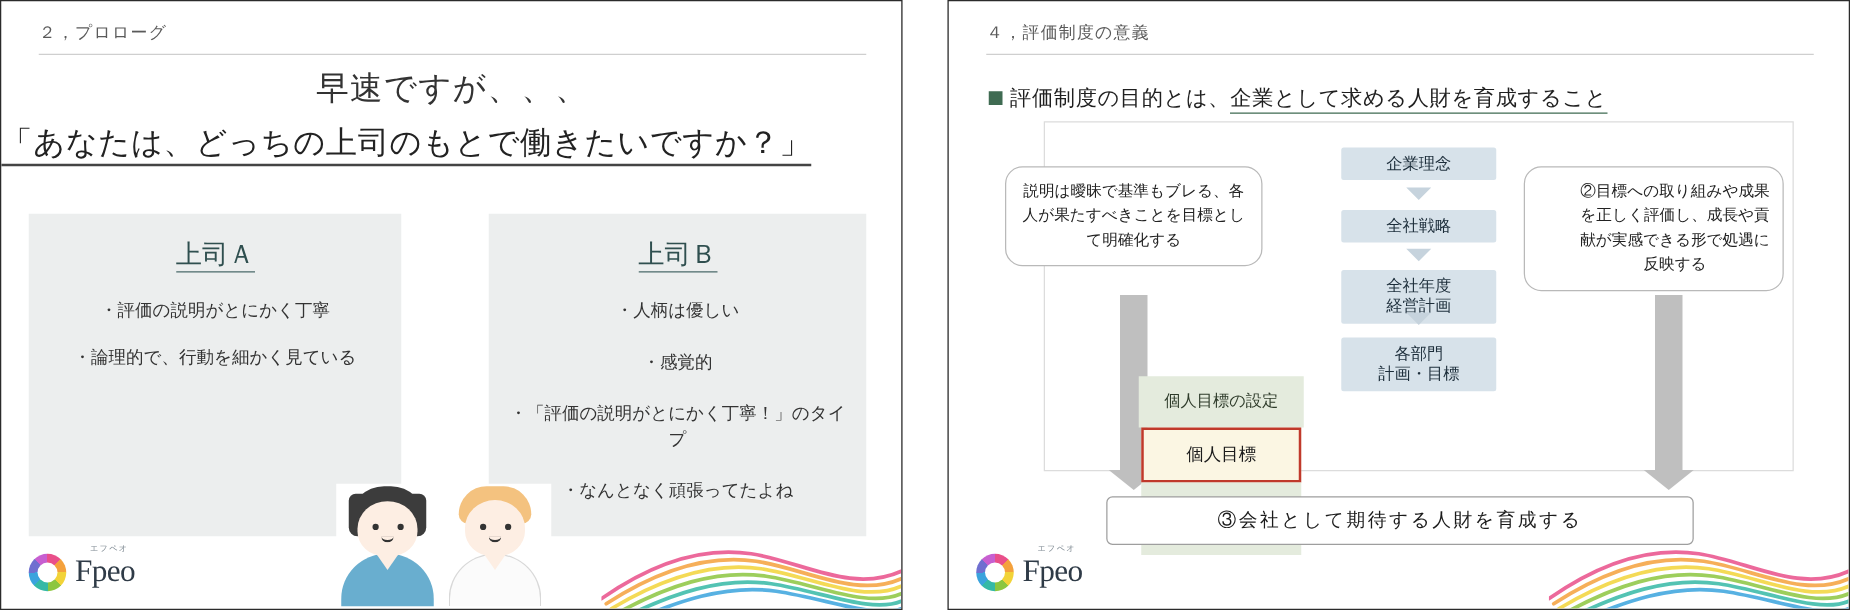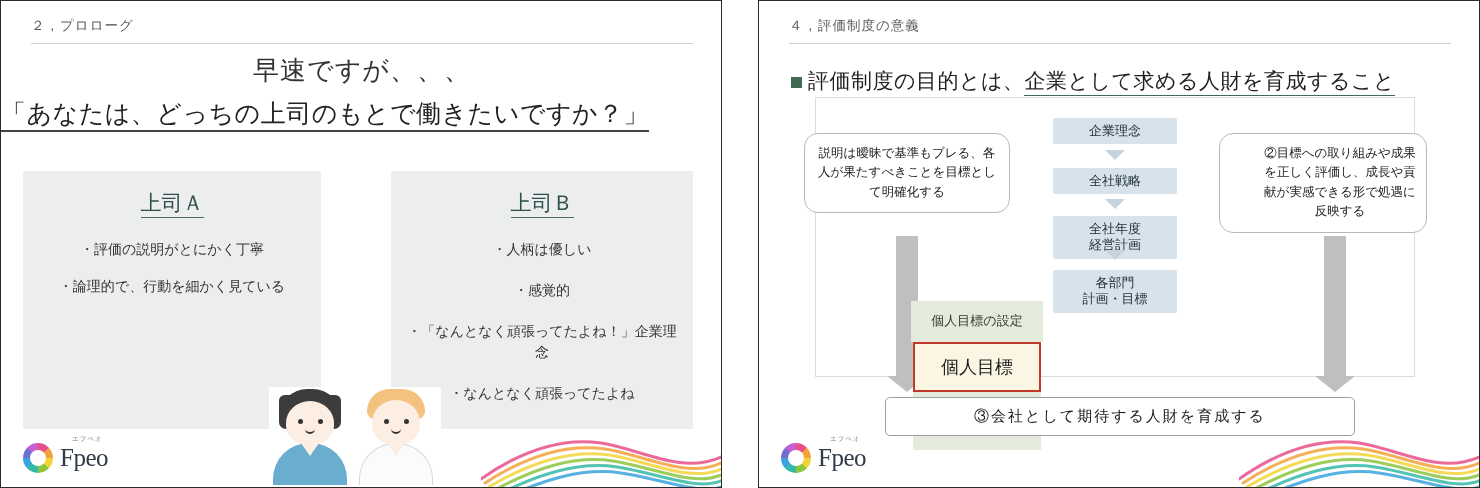--- a/index.html
+++ b/index.html
@@ -188,36 +188,36 @@
     border-left: 9px solid transparent;
     border-right: 9px solid transparent;
     border-top: 13px solid #fdeee3;
     left: 50%; margin-left: -9px; top: 50px;
   }
 
   
   .s2-heading {
     position: absolute;
     left: 32px; top: 66px;
-    font-size: 21px;
+    font-size: 17px;
     color: #1f1f1f;
     font-family: "Liberation Serif", serif;
     letter-spacing: 0.5px;
   }
   .s2-heading .sq {
     display: inline-block;
     width: 11px; height: 11px;
     background: #3f6b52;
     margin-right: 6px;
   }
   .s2-heading u { text-decoration: none; border-bottom: 1.5px solid #3f6b52; padding-bottom: 2px;}
 
   .panel {
     position: absolute;
-    left: 56px; top: 96px;
+    left: 76px; top: 96px;
     width: 600px; height: 280px;
     border: 1px solid #dcdcdc;
   }
   .chainbox {
     position: absolute;
     left: 50%; margin-left: -62px;
     width: 124px;
     background: #d7e2ea;
     color: #1c2d3a;
     font-size: 13px;
@@ -274,21 +274,21 @@
     padding: 12px 10px;
     line-height: 1.3;
     font-family: "Liberation Serif", serif;
   }
   .gb-left { width: 132px; }
   .gb-right { width: 128px; }
   .centerbox {
     background: #fbf6e3;
     border: 2px solid #c0392b;
     color: #1c1c1c;
-    font-size: 18px;
+    font-size: 14px;
     text-align: center;
     padding: 11px 10px;
     width: 128px;
     margin: 0 6px;
     font-family: "Liberation Serif", serif;
   }
   .arrowdown {
     position: absolute;
     width: 22px;
     background: #bfbfbf;
@@ -390,21 +390,21 @@
           <li>・評価の説明がとにかく丁寧</li>
           <li>・論理的で、行動を細かく見ている</li>
         </ul>
       </div>
 
       <div class="card right">
         <div class="card-title"><span>上司Ｂ</span></div>
         <ul class="bullets right-b">
           <li>・人柄は優しい</li>
           <li>・感覚的</li>
-          <li>・「なんとなく頑張ってたよね！」企業理念</li>
+          <li>・「評価の説明がとにかく丁寧！」のタイプ</li>
           <li>・なんとなく頑張ってたよね</li>
         </ul>
       </div>
 
       <div class="people">
         <div class="person p1">
           <div class="head">
             <div class="hair"></div>
             <div class="hair2"></div>
             <div class="hair3"></div>

